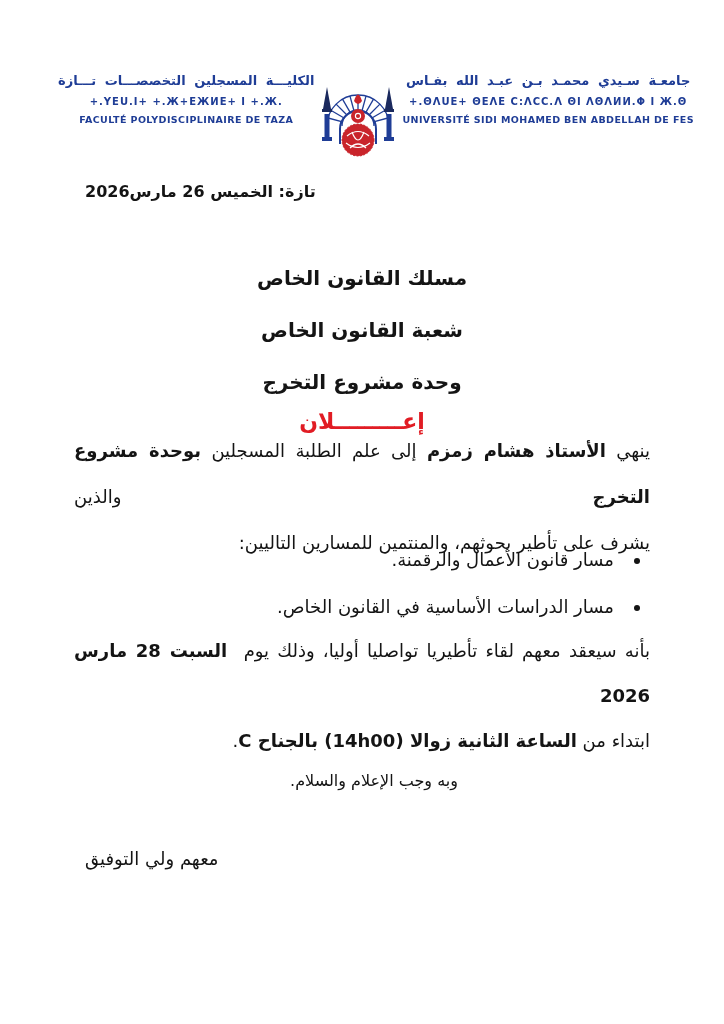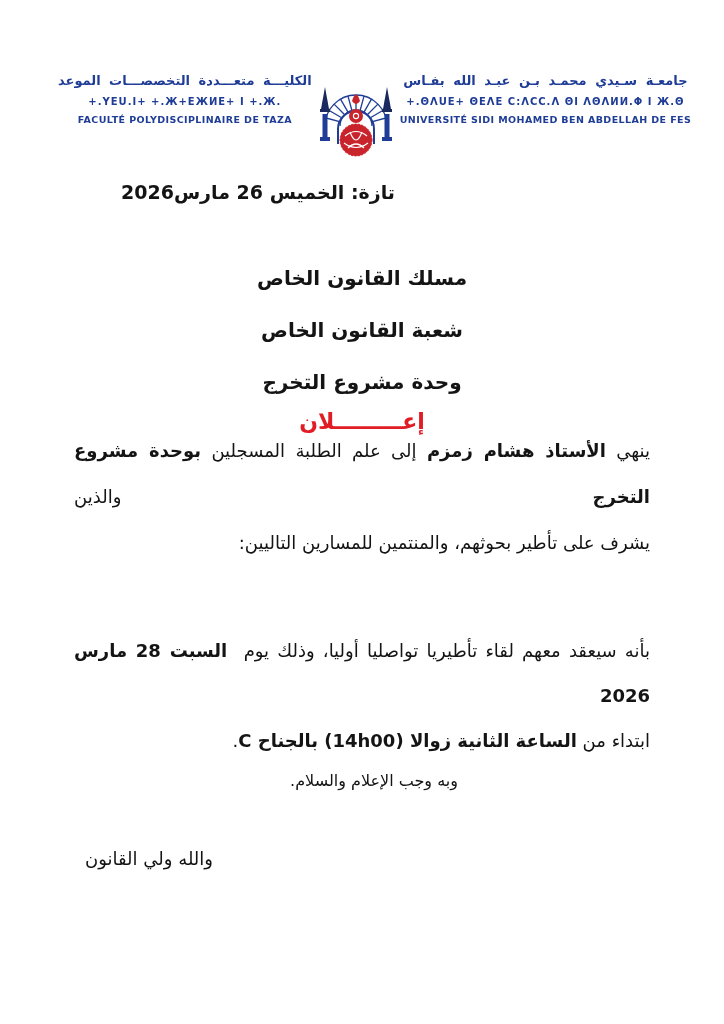--- a/index.html
+++ b/index.html
@@ -15,21 +15,21 @@
   .hblock .fr  { font-size:9.5px; font-weight:bold; line-height:1.8; letter-spacing:.4px; direction:ltr; white-space:nowrap; }
   .logo { width:88px; height:96px; flex:0 0 auto; margin-top:2px; }
   .lg-blue-s { stroke:var(--header-blue,#1f3d96); fill:none; }
   .lg-blue-f { fill:var(--header-blue,#1f3d96); }
   .lg-navy-f { fill:var(--logo-navy,#1b2a5e); }
   .lg-red-f  { fill:var(--logo-red,#c9242b); }
   .lg-red-s  { stroke:var(--logo-red,#c9242b); fill:none; }
   .lg-white-s{ stroke:#ffffff; fill:none; }
 
   
-  .date { position:absolute; top:174px; left:85px; direction:rtl; font-weight:bold; font-size:19px; line-height:36px;margin-left:36px; }
+  .date { position:absolute; top:174px; left:85px; direction:rtl; font-weight:bold; font-size:16px; line-height:36px; }
   .division { position:absolute; top:252px; left:74px; width:576px; direction:rtl; text-align:center; font-weight:bold; font-size:20px; line-height:52px; }
   .title { position:absolute; top:398px; left:74px; width:576px; direction:rtl; text-align:center; font-weight:bold; font-size:22px; line-height:48px; color:var(--accent-red,#e11c24); }
   .para { position:absolute; left:74px; width:576px; direction:rtl; font-size:18px; line-height:46px; }
   .p1 { top:428px; }
   .p2 { top:628px; line-height:45px; }
   .jline { text-align:justify; text-align-last:justify; }
   .cline { }
   .rline { text-align:right; }
   .bullets { position:absolute; top:536px; left:74px; width:576px; direction:rtl; font-size:18px; }
   .bullets ul { list-style:disc; padding-right:28px; margin:0; }
@@ -40,21 +40,21 @@
   b { font-weight:bold; }
 </style>
 </head>
 <body>
 
 <div class="page">
 
   <div class="header">
 
     <div class="hblock">
-      <div class="ar">الكليـــة متعـــددة التخصصـــات الموعد</div>
+      <div class="ar">الكليـــة المسجلين التخصصـــات تـــازة</div>
       <div class="tif">+.ΥΕU.Ι+  +.Ж+ΕЖИΕ+  Ι  +.Ж.</div>
       <div class="fr">FACULTÉ POLYDISCIPLINAIRE DE TAZA</div>
     </div>
 
     <svg class="logo" viewBox="0 0 88 96" aria-hidden="true">
 
       <g class="lg-blue-s" stroke-width="1.3">
         <path d="M13 54 A31 31 0 0 1 75 54"></path>
         <path d="M28 54 A16 16 0 0 1 60 54"></path>
         <line x1="59.5" y1="49.9" x2="73.9" y2="46.0"></line>
@@ -110,24 +110,30 @@
     <div>وحدة مشروع التخرج</div>
   </div>
 
   <div class="title">إعـــــــــلان</div>
 
   <div class="para p1">
     <div class="jline"><span>ينهي </span><b>الأستاذ هشام زمزم</b><span> إلى علم الطلبة المسجلين </span><b>بوحدة مشروع التخرج</b><span> والذين</span></div>
     <div class="cline">يشرف على تأطير بحوثهم، والمنتمين للمسارين التاليين:</div>
   </div>
 
+  <div class="bullets">
+    <ul>
+      <li>مسار قانون الأعمال والرقمنة.</li>
+      <li>مسار الدراسات الأساسية في القانون الخاص.</li>
+    </ul>
+  </div>
 
   <div class="para p2">
     <div class="jline"><span>بأنه سيعقد معهم لقاء تأطيريا تواصليا أوليا، وذلك يوم &nbsp;</span><b>السبت 28 مارس 2026</b></div>
     <div class="rline"><span>ابتداء من </span><b>الساعة الثانية زوالا (14h00) بالجناح C</b><span>.</span></div>
   </div>
 
 
   <div class="closing">وبه وجب الإعلام والسلام.</div>
 
-  <div class="footer">والله ولي القانون</div>
+  <div class="footer">معهم ولي التوفيق</div>
 
 </div>
 
 </body></html>

